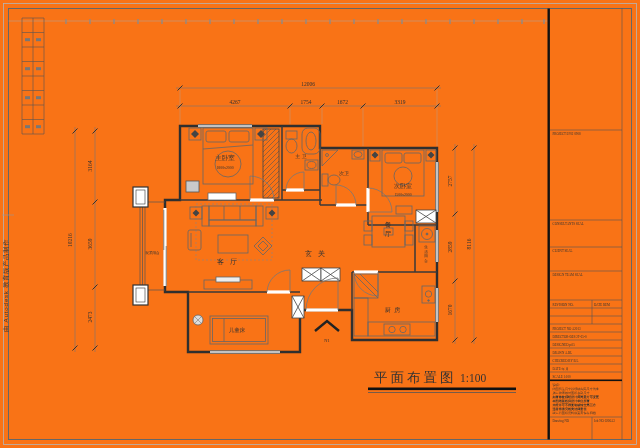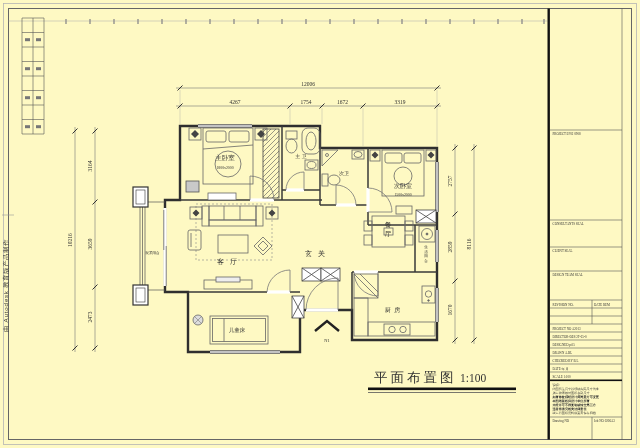--- a/index.html
+++ b/index.html
@@ -1,16 +1,16 @@
 <!DOCTYPE html>
 <html><head>
 <meta charset="utf-8">
 <style>
   html,body{margin:0;padding:0;background:#fff;}
-  .sheet{position:relative;width:640px;height:448px;background:#fef9c3;overflow:hidden;}
+  .sheet{position:relative;width:640px;height:448px;background:#f97316;overflow:hidden;}
   svg{position:absolute;left:0;top:0;}
   .tc{font-family:"Liberation Sans",sans-serif;}
   .tn{font-family:"Liberation Serif",serif;}
   text{fill:#333;}
 </style>
 </head>
 <body>
 
 <div class="sheet">
 <svg width="640" height="448" viewBox="0 0 640 448">

